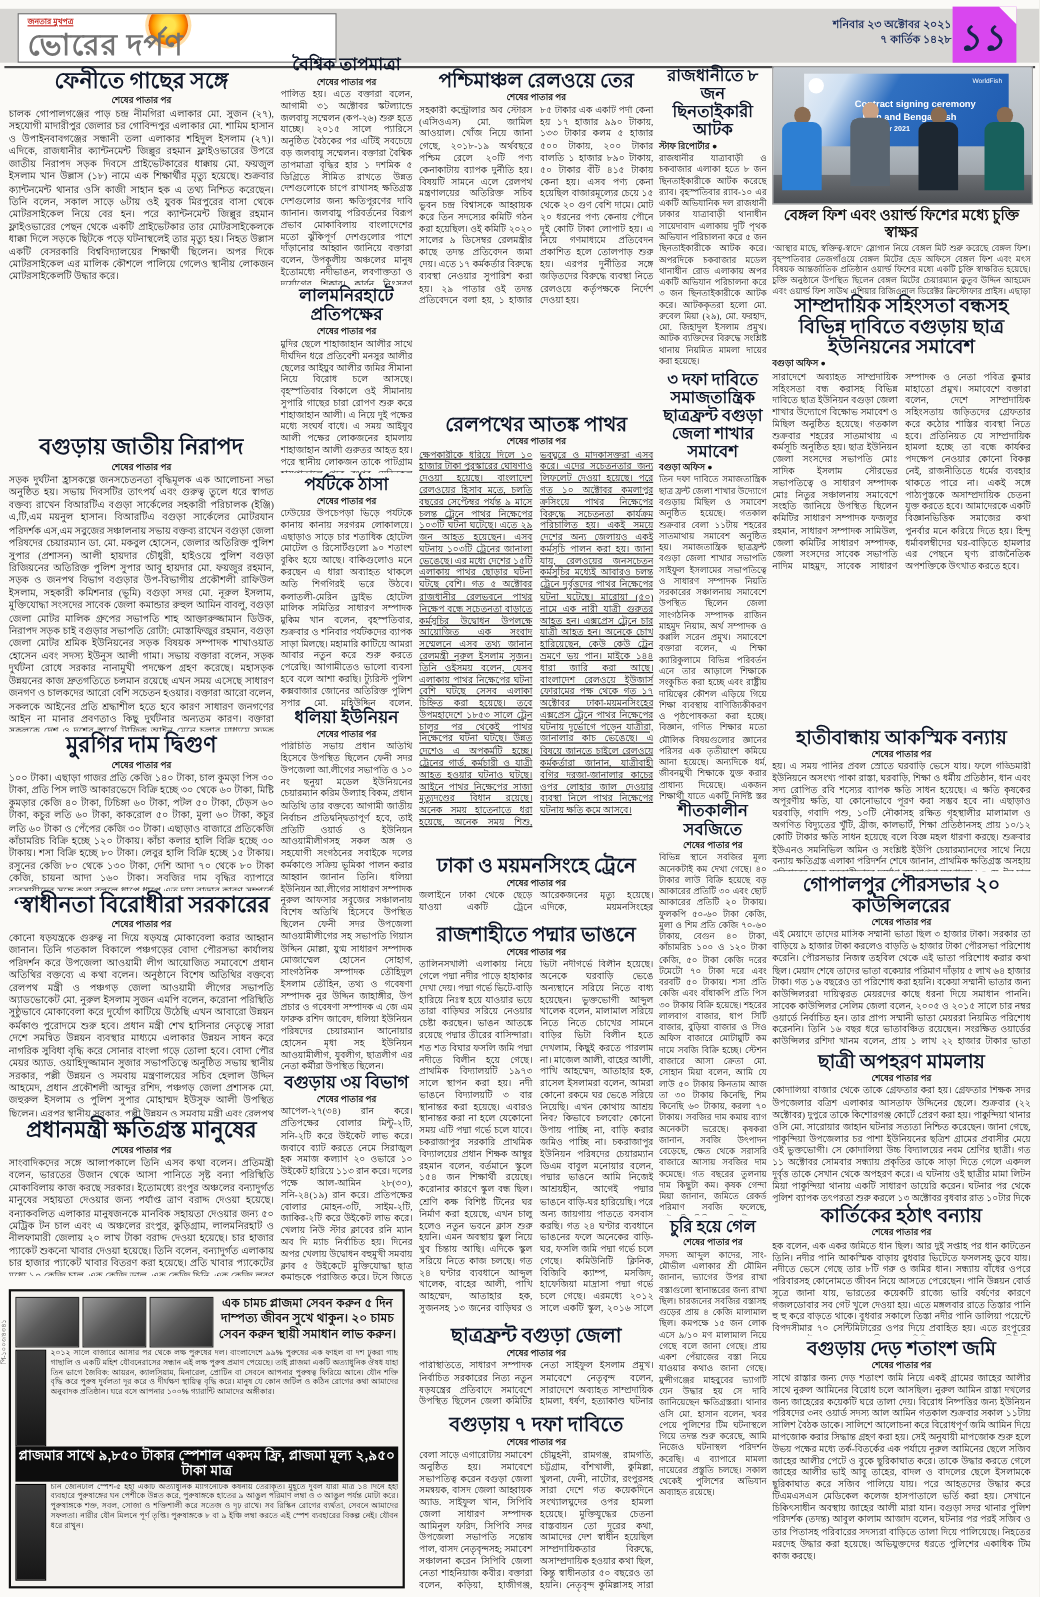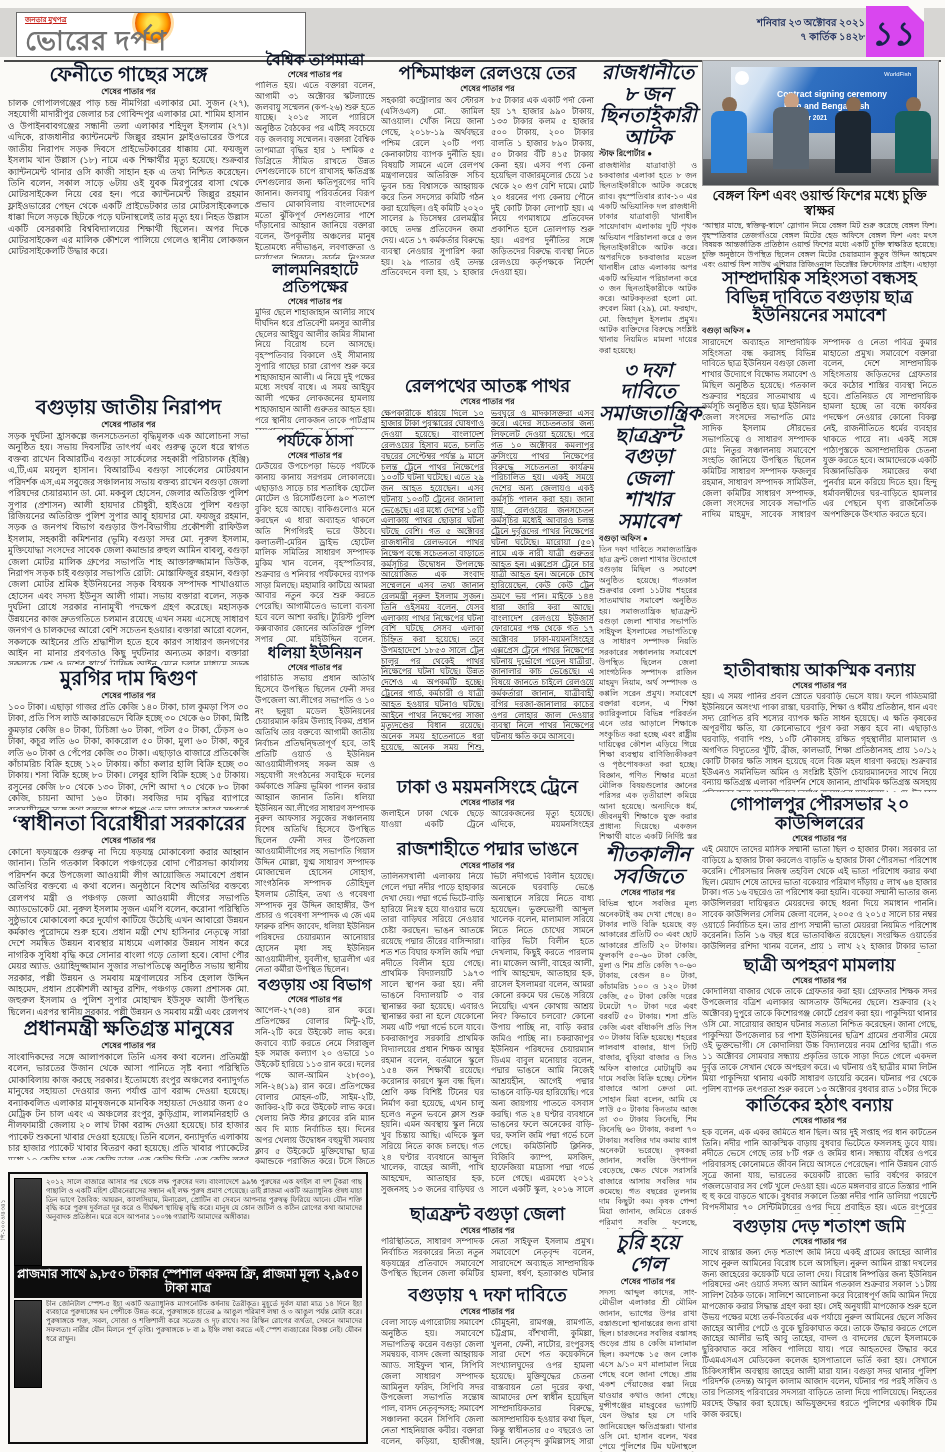--- a/index.html
+++ b/index.html
@@ -23,21 +23,21 @@
   .col-a{left:8px;top:64px;width:241px;}
   .col-b{left:255px;top:52px;width:120px;}
   .col-cd{left:381px;top:64px;width:213px;}
   .col-e{left:599px;top:62px;width:98px;}
   .col-f{left:702px;top:60px;width:235px;}
   .story{margin:0 0 3px 0;}
   .hl{font-weight:900;text-align:center;line-height:1.08;color:#0f172a;}
   .hl-a{font-size:20px;}
   .hl-b{font-size:15.5px;}
   .hl-cd{font-size:18px;}
-  .hl-e{font-size:20px;font-style:italic;}
+  .hl-e{font-size:15px;}
   .hl-f{font-size:17.5px;}
   .dateline{text-align:center;font-weight:bold;font-size:8px;line-height:1.3;margin:1px 0;}
   .byline{font-weight:bold;font-size:8px;line-height:1.3;margin:1px 0;}
   .body-txt{text-align:justify;overflow:hidden;line-height:1.3;}
   .col-a .body-txt{font-size:8.8px;}
   .col-b .body-txt{font-size:8.3px;}
   .col-cd .body-txt{font-size:8.3px;}
   .col-e .body-txt{font-size:7.9px;}
   .col-f .body-txt{font-size:8.3px;}
   .cols2{column-count:2;column-gap:7px;}
@@ -268,20 +268,26 @@
     </div>
     <div class="story">
       <div class="hl hl-f">বগুড়ায় দেড় শতাংশ জমি</div>
       <div class="dateline">শেষের পাতার পর</div>
       <div class="body-txt s-f7">সাথে রাস্তার জন্য দেড় শতাংশ জমি নিয়ে একই গ্রামের জাহের আলীর সাথে নুরুল আমিনের বিরোধ চলে আসছিল। নুরুল আমিন রাস্তা দখলের জন্য জাহেরের কয়েকটি ঘরে তালা দেয়। বিরোধ নিষ্পত্তির জন্য ইউনিয়ন পরিষদের ৩নং ওয়ার্ড সদস্য আল আমিন গতকাল শুক্রবার সকাল ১১টায় সালিশ বৈঠক ডাকে। সালিশে আলোচনা করে বিরোধপূর্ণ জমি আমিন দিয়ে মাপজোক করার সিদ্ধান্ত গ্রহণ করা হয়। সেই অনুযায়ী মাপজোক শুরু হলে উভয় পক্ষের মধ্যে তর্ক-বিতর্কের এক পর্যায়ে নুরুল আমিনের ছেলে সজিব জাহের আলীর পেটে ও বুকে ছুরিকাঘাত করে। তাকে উদ্ধার করতে গেলে জাহের আলীর ভাই আবু তাহের, বাদল ও বাদলের ছেলে ইসলামকে ছুরিকাঘাত করে সজিব পালিয়ে যায়। পরে আহতদের উদ্ধার করে টিএমএসএস মেডিকেল কলেজ হাসপাতালে ভর্তি করা হয়। সেখানে চিকিৎসাধীন অবস্থায় জাহের আলী মারা যান। বগুড়া সদর থানার পুলিশ পরিদর্শক (তদন্ত) আবুল কালাম আজাদ বলেন, ঘটনার পর পরই সজিব ও তার পিতাসহ পরিবারের সদস্যরা বাড়িতে তালা দিয়ে পালিয়েছে। নিহতের মরদেহ উদ্ধার করা হয়েছে। অভিযুক্তদের ধরতে পুলিশের একাধিক টিম কাজ করছে।</div>
     </div>
   </div>
 
   <div class="ad-code">পি-১০০৩/৪৩৪১</div>
   <div class="ad">
+    <div class="ad-row">
+      <div class="ad-ph"></div>
+      <div class="ad-ph"></div>
+      <div class="ad-ph"></div>
+      <div class="ad-offer">এক চামচ প্লাজমা সেবন করুন ৫ দিন দাম্পত্য জীবন সুখে থাকুন। ২০ চামচ সেবন করুন স্থায়ী সমাধান লাভ করুন।</div>
+    </div>
     <div class="ad-mid">
       <div class="ad-bottle"></div>
       <div class="ad-small sm1">২০১২ সালে বাজারে আসার পর থেকে লক্ষ পুরুষের দল। বাংলাদেশে ৯৯% পুরুষের এক ফাইল বা দশ টুকরা গাছ গাছালি ও একটি মহিশ যৌবনেরাসের সন্ধান এই লক্ষ পুরুষ প্রমাণ পেয়েছে। তাই প্লাজমা একটি অত্যাধুনিক ঔষধ যাহা তিন ভাগে জৈবিক: আয়রন, ক্যালসিয়াম, মিনারেল, প্রোটিন বা সেবনে আপনার পুরুষত্ব ফিরিয়ে আনে। যৌন শক্তি বৃদ্ধি করে পুরুষ দুর্বলতা দূর করে ও দীর্ঘক্ষণ স্থায়িত্ব বৃদ্ধি করে। মানুষ যে কোন জটিল ও কঠিন রোগের কথা আমাদের অনুবাদক প্রতিষ্ঠান। ঘরে বসে আপনার ১০০% গ্যারান্টি আমাদের অঙ্গীকার।</div>
     </div>
     <div class="ad-banner">প্লাজমার সাথে ৯,৮৫০ টাকার স্পেশাল একদম ফ্রি, প্লাজমা মূল্য ২,৯৫০ টাকা মাত্র</div>
     <div class="ad-mid">
       <div class="ad-bottle"></div>
       <div class="ad-small sm2">চীন জেনিটাল স্পেশ-৫ ইহা একটি অত্যাধুনিক ম্যাগনেটিক কর্ষনায় তৈরীকৃত। মুহূর্তে দুর্বল যারা মাত্র ১৪ দিনে ইহা ব্যবহারে পুরুষাঙ্গের ঘন পেশীকে উন্নত করে, পুরুষাঙ্গকে হাতের ৯ আঙুল পরিমাণ লম্বা ও ৩ আঙুল পর্যন্ত মোটা করে। পুরুষাঙ্গকে শক্ত, সবল, সোজা ও শক্তিশালী করে সতেজ ও দৃঢ় রাখে। সব রিস্কিন রোগের ব্যর্থতা, সেবনে আমাদের সফলতা। নারীর যৌন মিলনে পূর্ণ তৃপ্তি। পুরুষাঙ্গকে ৮ বা ৯ ইঞ্চি লম্বা করতে এই স্পেশ ব্যবহারের বিকল্প নেই। যৌবন ধরে রাখুন।</div>
     </div>
 

